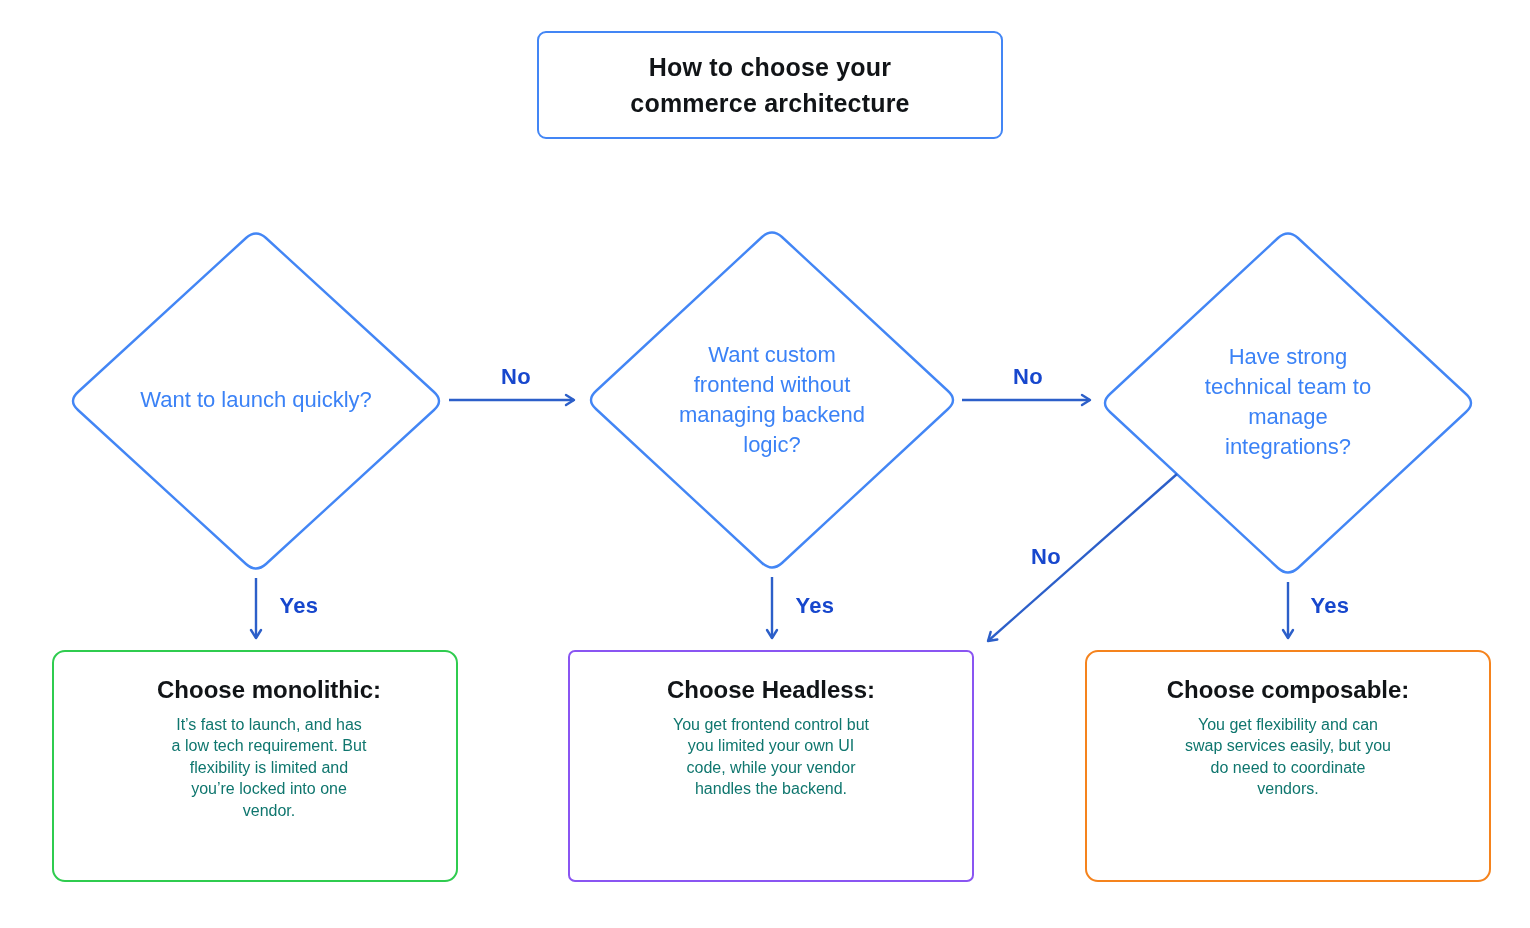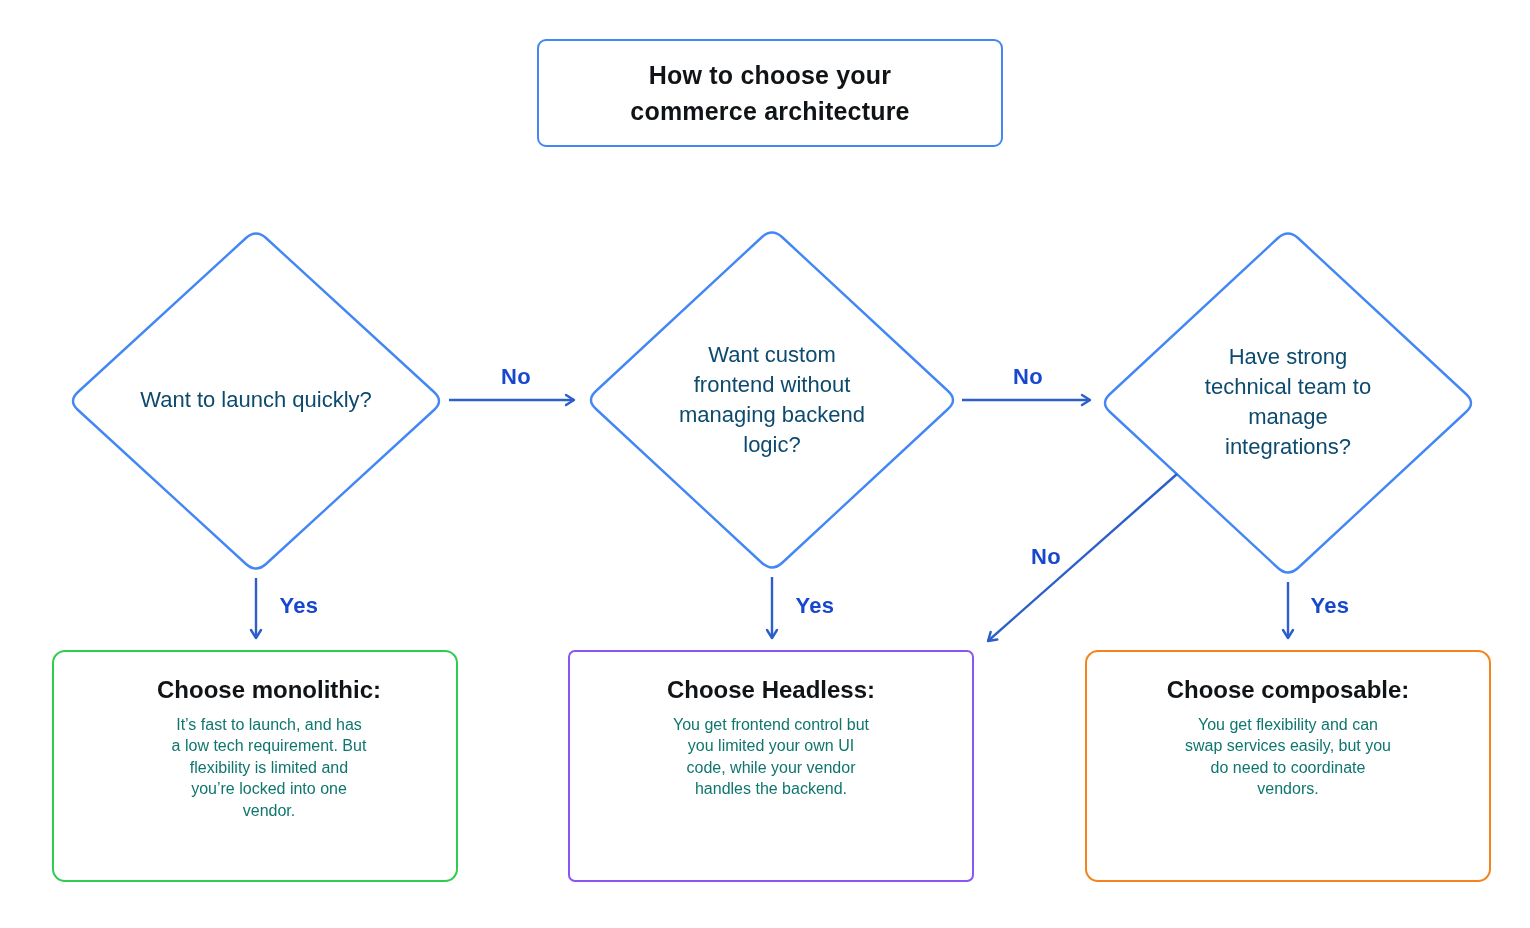--- a/index.html
+++ b/index.html
@@ -4,33 +4,33 @@
 <style>
   html,body{margin:0;padding:0;background:#ffffff;}
   body{font-family:"Liberation Sans",sans-serif;}
   #canvas{position:relative;width:1530px;height:928px;background:#ffffff;overflow:hidden;}
   .pre{white-space:pre-line;}
   .abs{position:absolute;}
   .center-xy{transform:translate(-50%,-50%);}
 
   
   .title-box{
-    left:537px;top:39px;width:466px;height:108px;
+    left:537px;top:31px;width:466px;height:108px;
     border:2px solid #4386f5;border-radius:9px;
     display:flex;align-items:center;justify-content:center;
     box-sizing:border-box;
   }
   .title-text{
     font-size:25px;font-weight:700;color:#111417;
     text-align:center;line-height:1.45;letter-spacing:.2px;
   }
 
   
   .question{
-    font-size:22px;color:#0c4a6e;text-align:center;line-height:1.36;
+    font-size:22px;color:#3b82f6;text-align:center;line-height:1.36;
   }
   .q1{left:256px;top:400px;width:330px;}
   .q2{left:772px;top:400px;width:300px;}
   .q3{left:1288px;top:402px;width:300px;}
 
   
   .edge-label{
     font-size:22px;font-weight:700;letter-spacing:.3px;
   }
 

